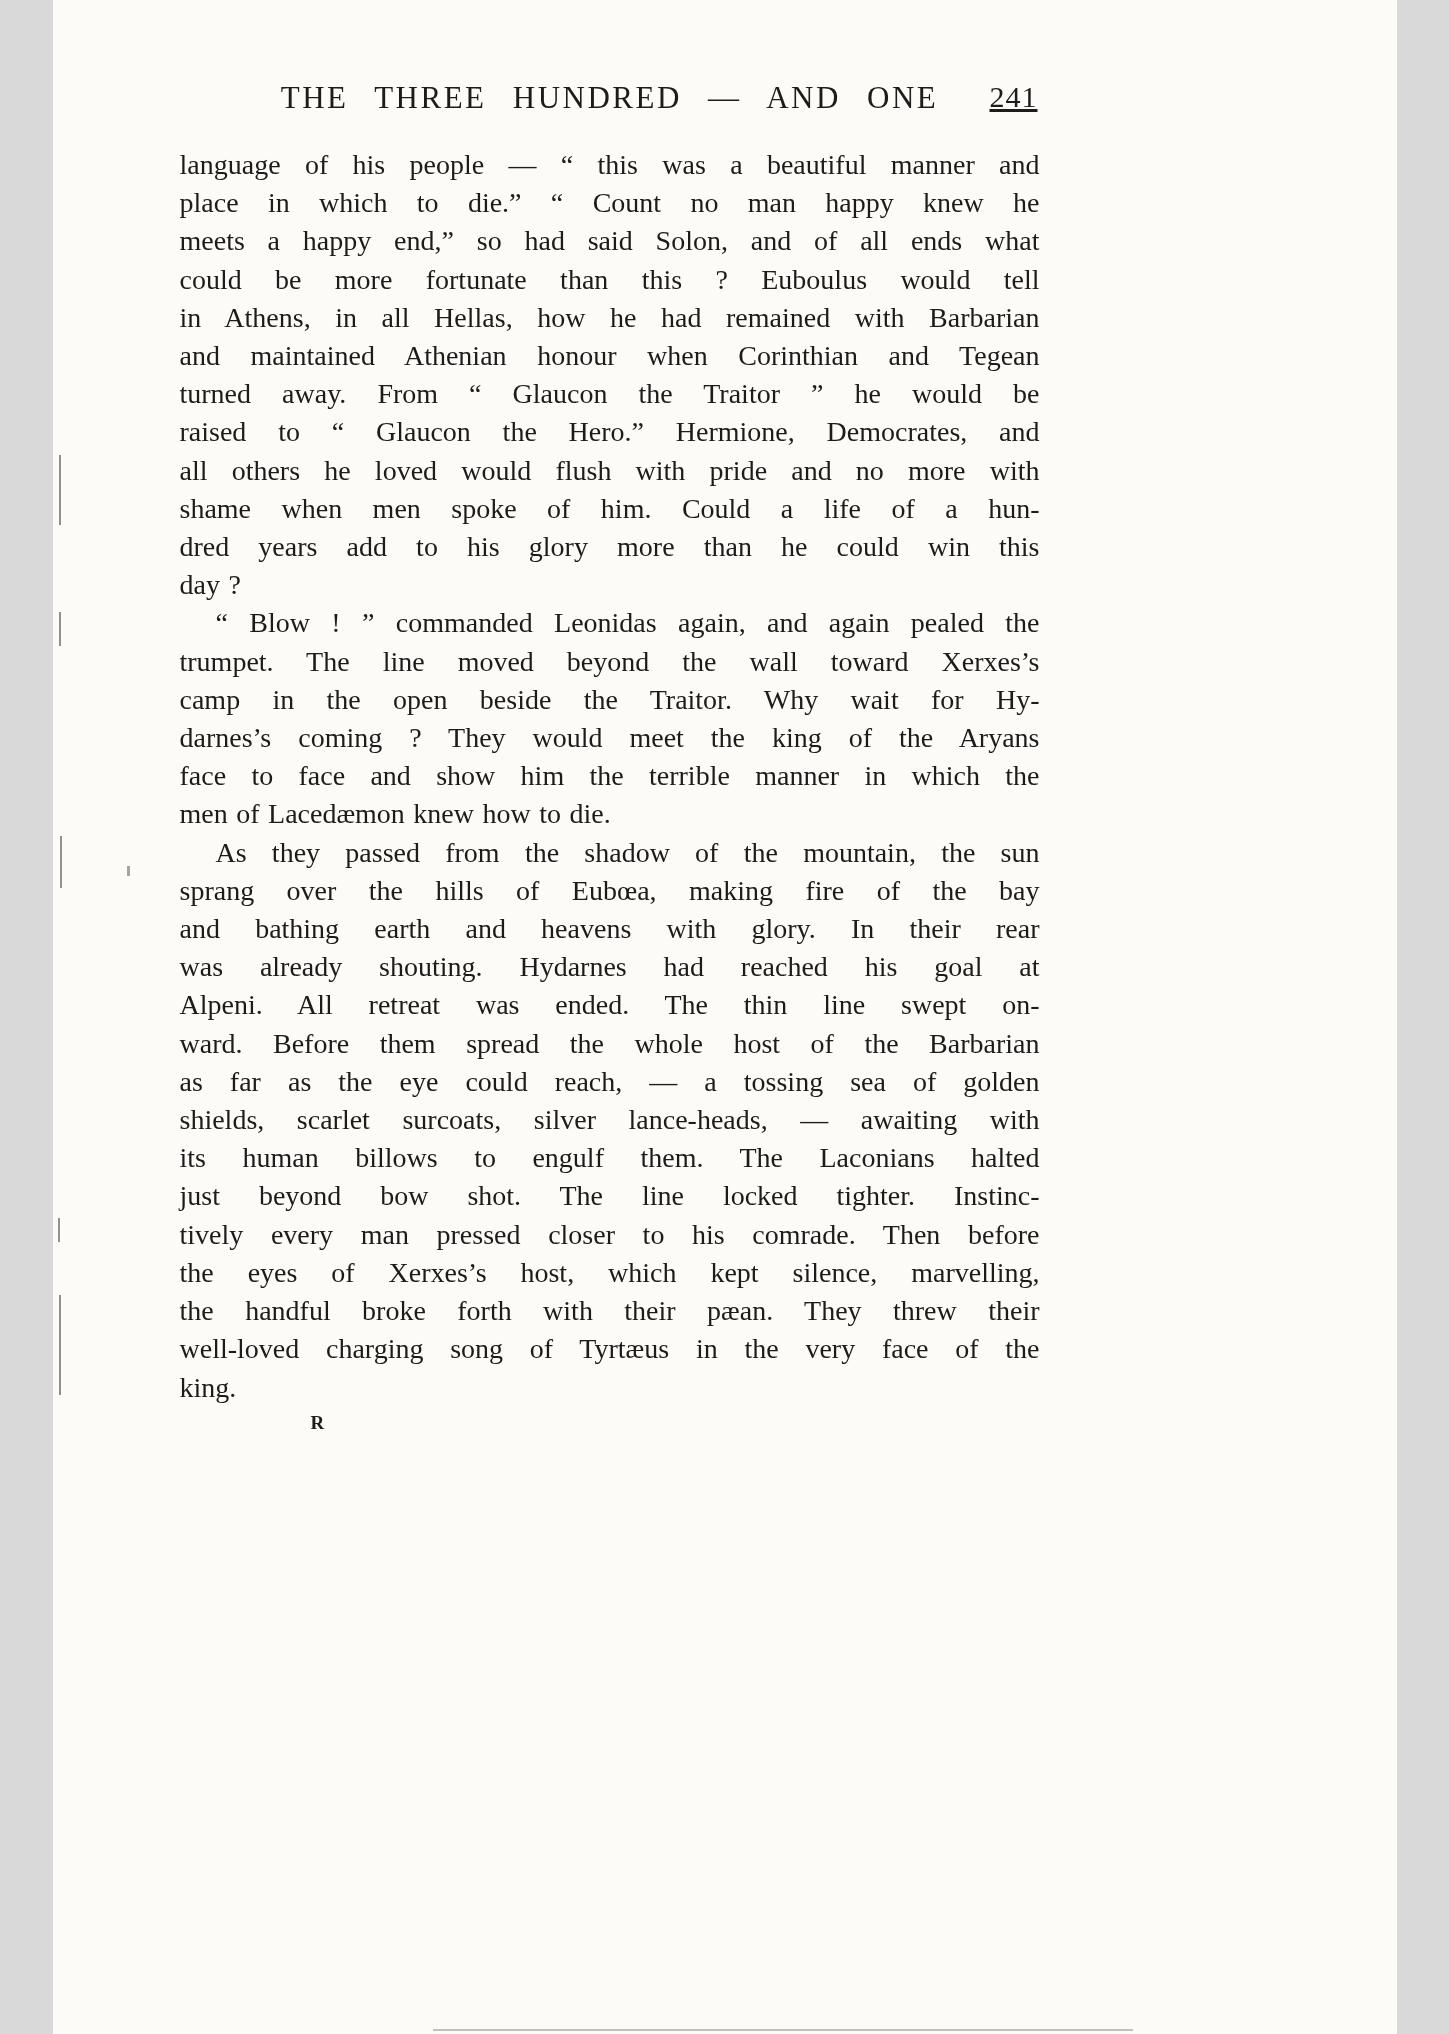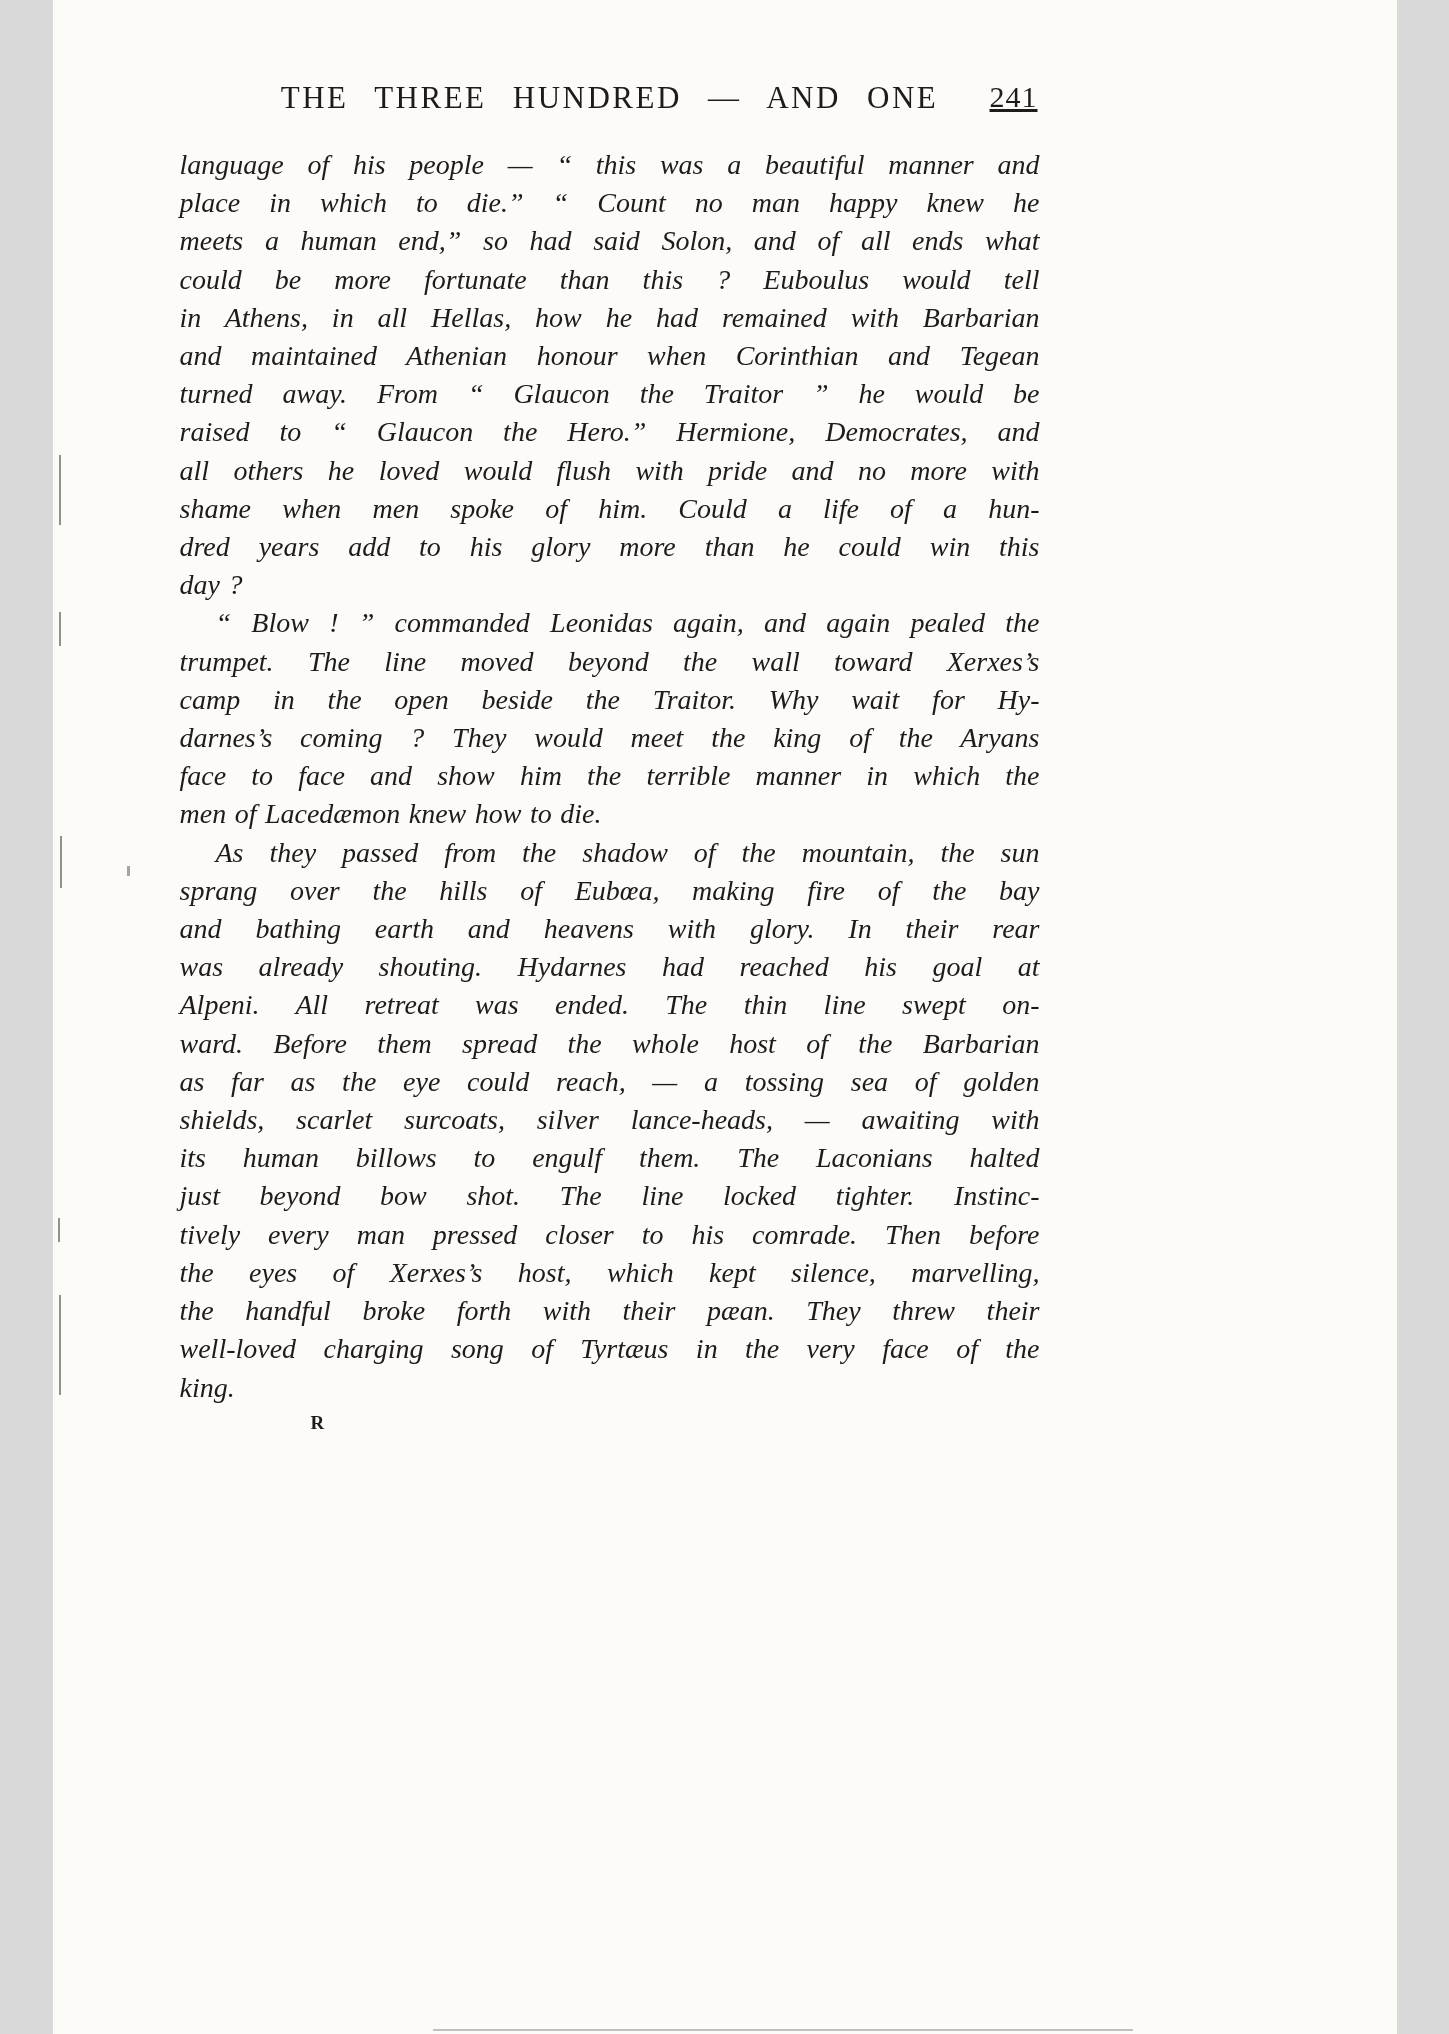--- a/index.html
+++ b/index.html
@@ -49,21 +49,20 @@
     left: 127px;
     width: 860px;
     font-size: 28px;
     line-height: 38.2px;
   }
   .paragraph { margin: 0; }
   .paragraph .line {
     text-align: justify;
     text-align-last: justify;
     word-spacing: 1.5px;
-    font-style: italic;
   }
   .paragraph .line.last {
     text-align-last: left;
   }
   .paragraph.indent .line.first {
     text-indent: 36px;
   }
 
   
   .signature-mark {
@@ -104,21 +103,21 @@
 
   <div class="header">
     <div class="header-title">THE THREE HUNDRED — AND ONE</div>
     <div class="page-number">241</div>
   </div>
 
   <div class="text-block">
       <div class="paragraph">
         <div class="line first">language of his people — “ this was a beautiful manner and</div>
         <div class="line">place in which to die.” “ Count no man happy knew he</div>
-        <div class="line">meets a human end,” so had said Solon, and of all ends what</div>
+        <div class="line">meets a happy end,” so had said Solon, and of all ends what</div>
         <div class="line">could be more fortunate than this ? Euboulus would tell</div>
         <div class="line">in Athens, in all Hellas, how he had remained with Barbarian</div>
         <div class="line">and maintained Athenian honour when Corinthian and Tegean</div>
         <div class="line">turned away. From “ Glaucon the Traitor ” he would be</div>
         <div class="line">raised to “ Glaucon the Hero.” Hermione, Democrates, and</div>
         <div class="line">all others he loved would flush with pride and no more with</div>
         <div class="line">shame when men spoke of him. Could a life of a hun-</div>
         <div class="line">dred years add to his glory more than he could win this</div>
         <div class="line last">day ?</div>
       </div>

